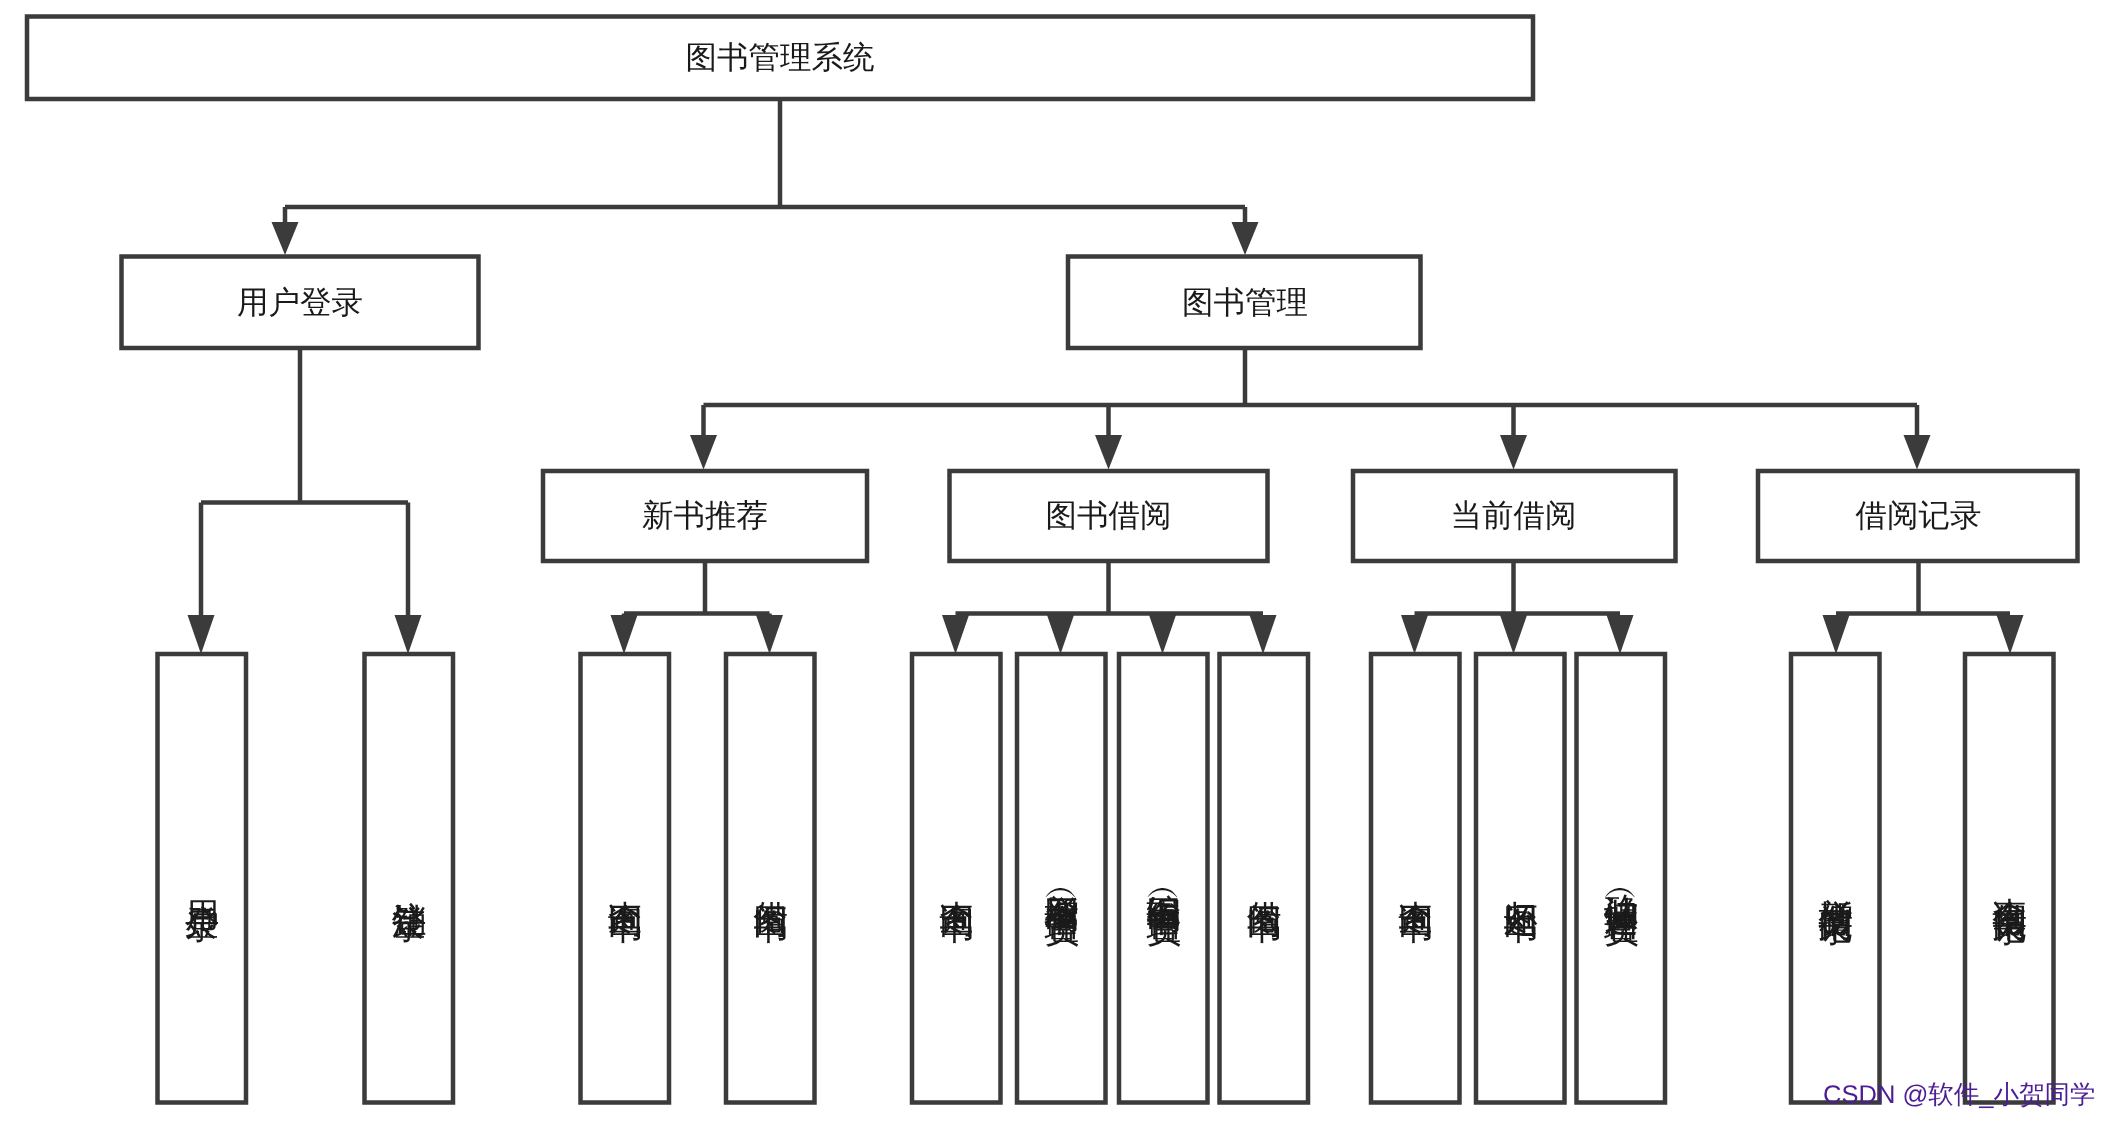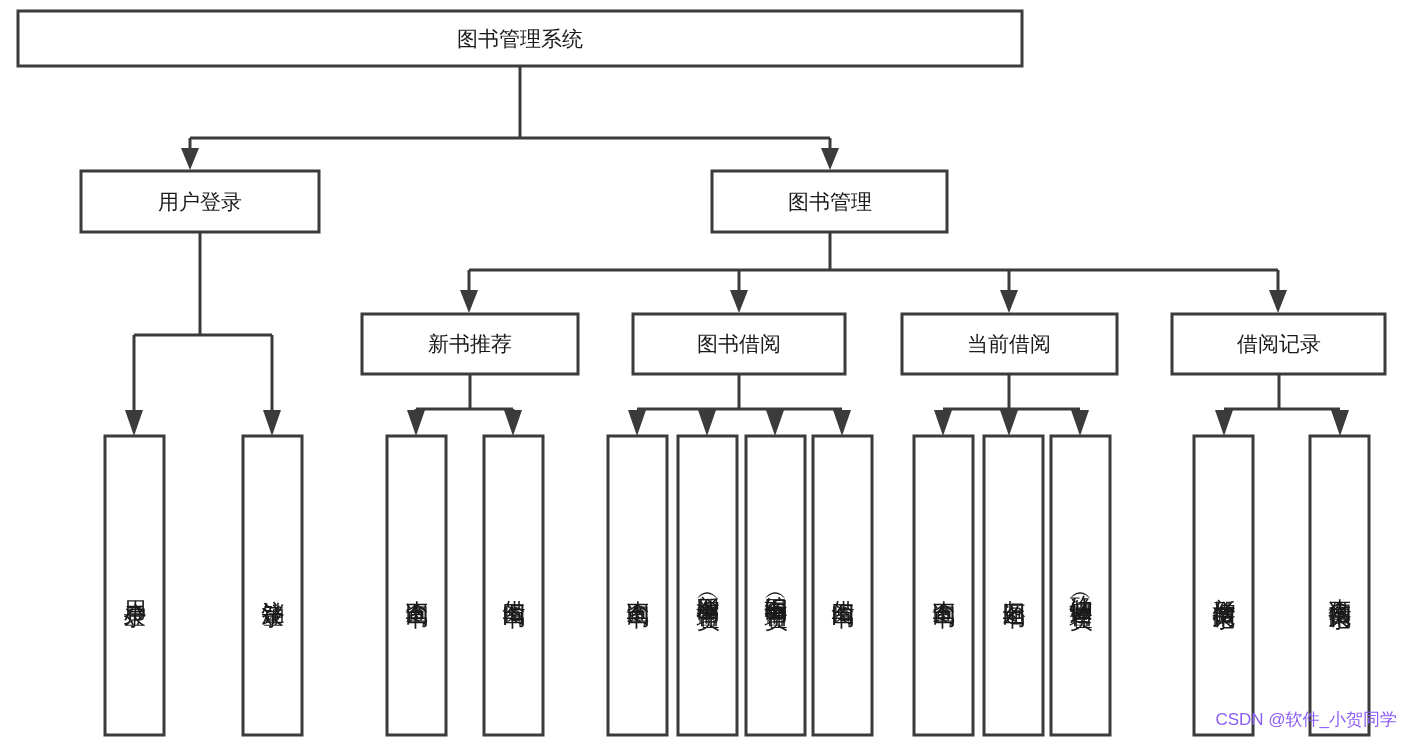--- a/index.html
+++ b/index.html
@@ -9,21 +9,21 @@
   .node-box{fill:#ffffff;stroke:#3b3b3b;stroke-width:3;}
   .connector{stroke:#3b3b3b;stroke-width:3;fill:none;}
   .arrow-head{fill:#3b3b3b;stroke:none;}
   .node-label{font-family:"Liberation Sans","DejaVu Sans",sans-serif;
               font-size:21px;fill:#1a1a1a;text-anchor:middle;dominant-baseline:middle;}
   .leaf-label{position:absolute;writing-mode:vertical-rl;text-orientation:upright;
               font-family:"Liberation Sans","DejaVu Sans",sans-serif;
               font-size:23px;line-height:1.12;color:#1a1a1a;letter-spacing:2px;
               display:flex;align-items:center;justify-content:center;
               text-align:center;white-space:normal;}
-  #watermark{position:absolute;right:8px;bottom:16px;font-size:17px;color:#8b5cf6;
+  #watermark{position:absolute;right:8px;bottom:6px;font-size:17px;color:#4c1d95;
              font-family:"Liberation Sans","DejaVu Sans",sans-serif;white-space:nowrap;}
 </style>
 </head>
 <body>
 
 <svg id="diagram" viewBox="0 0 1405 747" xmlns="http://www.w3.org/2000/svg">
 
   <g>
     <rect class="node-box" x="18" y="11" width="1004" height="55"></rect>
     <text class="node-label" x="520" y="40">图书管理系统</text>

